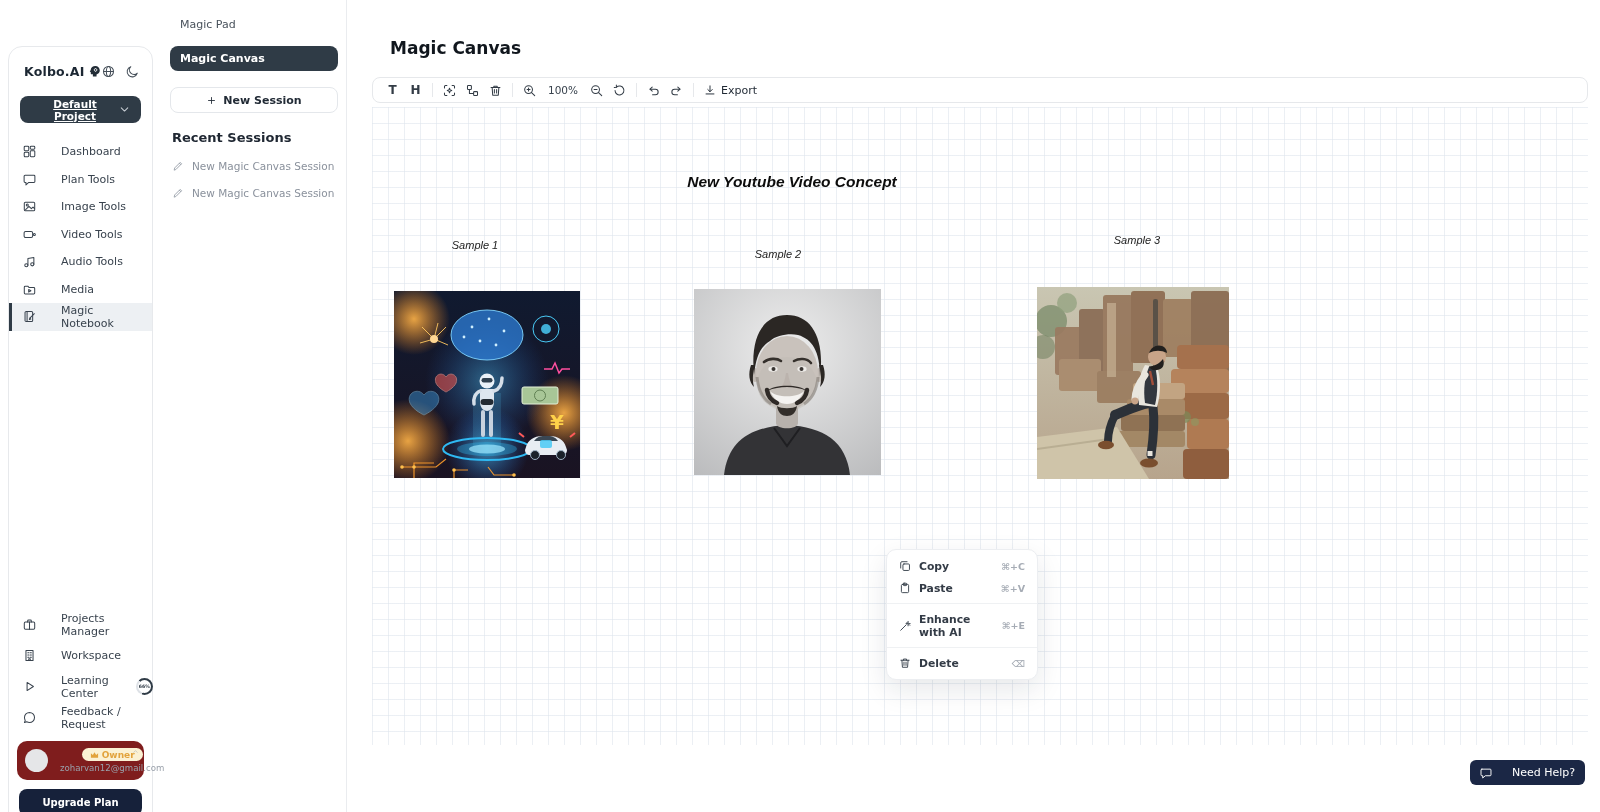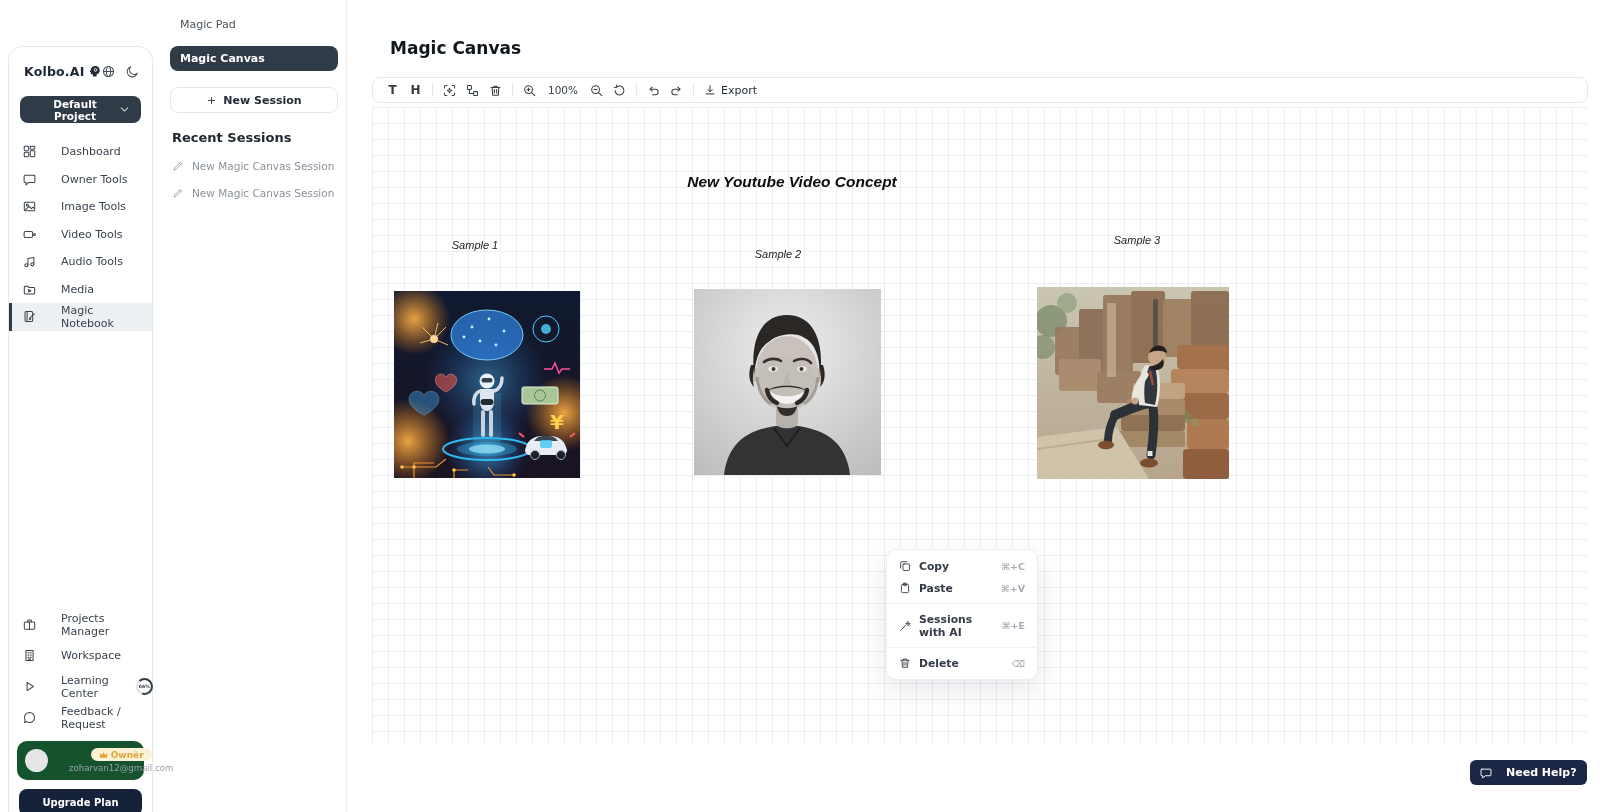--- a/index.html
+++ b/index.html
@@ -14,36 +14,36 @@
     display:flex; flex-direction:column;margin-top:40px; }
   .logo-row { display:flex; align-items:center; padding:17px 13px 0 15px; }
   .logo-text { font-weight:800; font-size:12.5px; color:#1C2733; letter-spacing:.2px; }
   .logo-brain { margin-left:3px; }
   .logo-row .mini-icon { color:#444E58; }
   .mini-icon svg { width:13px; height:13px; }
   .spacer { flex:1; }
   .gap10 { width:11px; }
   .project-btn { margin:17px 11px 0; height:27px; background:#2F3B46; border-radius:8px;
     color:#fff; display:flex; align-items:center; justify-content:space-between;
-    padding:0 10px 0 12px; font-size:10.5px; font-weight:600; }
+    padding:0 10px 0 12px; font-size:10.5px; font-weight:600;text-decoration:underline; }
   .project-btn .mini-icon { color:#C7CDD3; }
   .nav { margin-top:15px; display:flex; flex-direction:column; }
   .nav-item { height:27.5px; display:flex; align-items:center; gap:25px; padding:0 11px;
     font-size:11px; color:#39434E; font-weight:500; border-left:3px solid transparent; width:100%; text-align:left; }
   .nav-item svg { width:13px; height:13px; flex:none; }
   .nav-item.selected { background:#EDF0F3; border-left-color:#2F3B46; }
   .sidebar-bottom { margin-top:auto; padding-bottom:10px; display:flex; flex-direction:column; }
   .sidebar-bottom .nav-item { height:31px; }
   .ring { margin-left:2px; width:17px; height:17px; border-radius:50%; flex:none;
     background:conic-gradient(from -40deg, #2F3B46 0 66%, #DDE1E6 66% 100%);
     display:flex; align-items:center; justify-content:center; }
   .ring-inner { width:13px; height:13px; background:#fff; border-radius:50%;
     display:flex; align-items:center; justify-content:center; font-size:4.6px; font-weight:700; color:#39434E; }
-  .user-card { margin:8px 8px 0; background:#14532d; border-radius:10px; position:relative;
-    display:flex; align-items:center; gap:21px; padding:7px 8px; }
+  .user-card { margin:8px 8px 0; background:#7f1d1d; border-radius:10px; position:relative;
+    display:flex; align-items:center; gap:12px; padding:7px 8px; }
   .avatar { width:23px; height:23px; border-radius:50%; background:#E5E6E8; flex:none; }
   .user-info { display:flex; flex-direction:column; align-items:center; flex:1; gap:2px; }
   .owner-badge { background:#FBF1D3; color:#E2A33C; font-size:9px; font-weight:700;
     padding:1.5px 8px; border-radius:8px; display:flex; align-items:center; gap:3px; }
   .owner-badge svg { width:9px; height:8px; }
   .user-email { font-size:8.6px; color:#9AA1AB; white-space:nowrap; }
   .user-chevron { position:absolute; right:5px; top:7px; color:#A8AEB8; }
   .user-chevron svg { width:7px; height:7px; }
   .upgrade-btn { margin:9px 10px 0; height:27px; background:#16213A; border-radius:8px;
     color:#fff; font-size:10px; font-weight:700; display:flex; align-items:center; justify-content:center; }
@@ -92,22 +92,22 @@
   .context-menu { position:absolute; left:514px; top:442px; width:152px; background:#fff;
     border:1px solid #ECEEF1; border-radius:10px; box-shadow:0 10px 28px rgba(20,30,50,.10);
     padding:5px 0; }
   .menu-item { display:flex; align-items:center; gap:8px; padding:4.5px 12px;
     font-size:10.8px; color:#333B46; font-weight:700; width:100%; text-align:left; }
   .menu-item svg { width:12px; height:12px; color:#39434E; flex:none; }
   .menu-shortcut { margin-left:auto; font-size:9.5px; color:#A6ACB5; white-space:nowrap; }
   .menu-divider { height:1px; background:#EFF1F3; margin:4px 0; }
 
   .help-btn { position:absolute; left:1470px; top:760px; height:25px; background:#1B2745;
-    color:#fff; border-radius:6px; display:flex; align-items:center; gap:14px; padding:0 10px;
-    font-size:11px; font-weight:700; }
+    color:#fff; border-radius:6px; display:flex; align-items:center; gap:20px; padding:0 10px;
+    font-size:11px; font-weight:400; }
   .help-btn svg { width:12px; height:12px; }
 </style>
 </head>
 <body>
 
 <div class="app-sidebar">
   <div class="logo-row">
     <span class="logo-text">Kolbo.AI</span>
     <span class="mini-icon logo-brain">
         <svg viewBox="0 0 16 16">
@@ -152,21 +152,21 @@
           </svg>
         </span>
       <span>Dashboard</span>
     </button>
     <button class="nav-item">
       <span class="mini-icon">
           <svg viewBox="0 0 14 14" fill="none" stroke="currentColor" stroke-width="1.1" stroke-linecap="round" stroke-linejoin="round">
             <path d="M2.2,2.5 H11.8 A1,1 0 0 1 12.8,3.5 V9.2 A1,1 0 0 1 11.8,10.2 H6.2 L3.2,12.8 V10.2 H2.2 A1,1 0 0 1 1.2,9.2 V3.5 A1,1 0 0 1 2.2,2.5 Z"></path>
           </svg>
         </span>
-      <span>Owner Tools</span>
+      <span>Plan Tools</span>
     </button>
     <button class="nav-item">
       <span class="mini-icon">
           <svg viewBox="0 0 14 14" fill="none" stroke="currentColor" stroke-width="1.1" stroke-linecap="round" stroke-linejoin="round">
             <rect x="1.4" y="2.4" width="11.2" height="9.2" rx="1.2"></rect>
             <circle cx="4.6" cy="5.4" r="1.1"></circle>
             <path d="M2.8,10.4 L6.4,6.8 L9,9.4 L10.8,7.6 L12.4,9.2"></path>
           </svg>
         </span>
       <span>Image Tools</span>
@@ -598,21 +598,21 @@
       <span class="menu-shortcut">⌘+V</span>
     </button>
     <div class="menu-divider"></div>
     <button class="menu-item">
       <span class="mini-icon">
           <svg viewBox="0 0 14 14" fill="none" stroke="currentColor" stroke-width="1.1" stroke-linecap="round" stroke-linejoin="round">
             <path d="M2,12 L8.4,5.6"></path>
             <path d="M10.6,1.6 V3.4 M10.6,5 V6.8 M8.2,4.2 H10 M11.2,4.2 H13 M9.2,2.8 l1,1 M11.6,5.2 l1,1"></path>
           </svg>
         </span>
-      <span>Sessions with AI</span>
+      <span>Enhance with AI</span>
       <span class="menu-shortcut">⌘+E</span>
     </button>
     <div class="menu-divider"></div>
     <button class="menu-item">
       <span class="mini-icon">
           <svg viewBox="0 0 14 14" fill="none" stroke="currentColor" stroke-width="1.1" stroke-linecap="round" stroke-linejoin="round">
             <path d="M2.2,3.8 H11.8"></path>
             <path d="M5.2,3.8 V2.4 H8.8 V3.8"></path>
             <path d="M3.4,3.8 L4,12 H10 L10.6,3.8"></path>
             <path d="M5.8,6 V9.8 M8.2,6 V9.8"></path>

